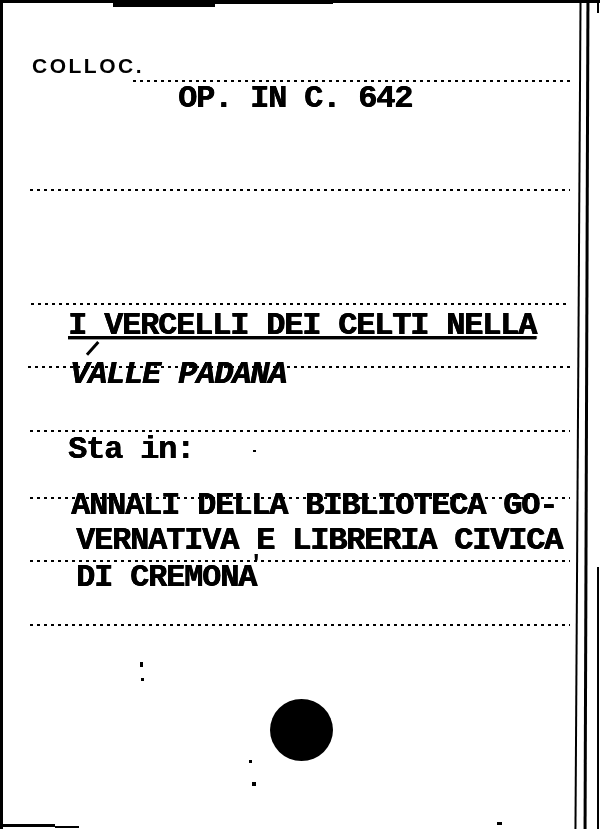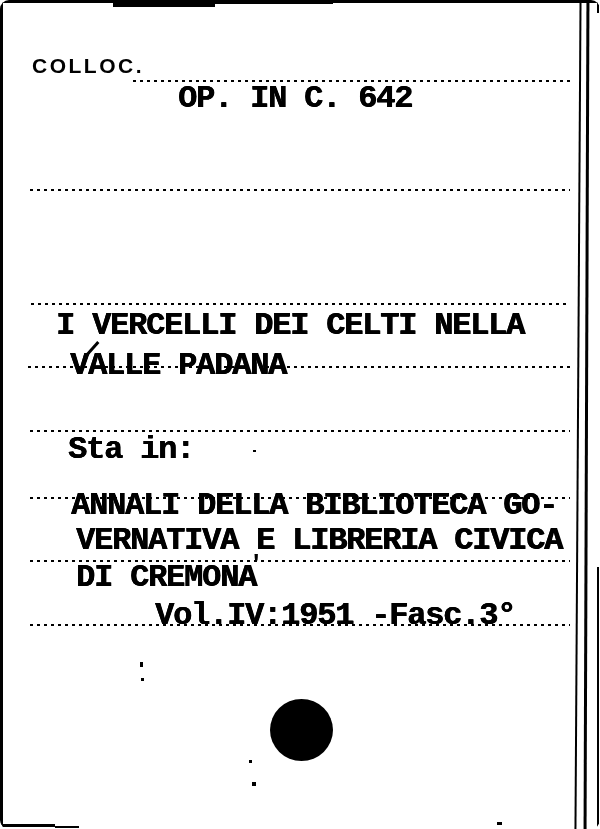--- a/index.html
+++ b/index.html
@@ -7,21 +7,20 @@
     padding: 0;
     background: #ffffff;
   }
   #card {
     position: relative;
     width: 600px;
     height: 829px;
     background: #ffffff;
     overflow: hidden;
     font-family: "Liberation Mono", monospace;
-    border-radius: 9px;
   }
   
   .tw {
     position: absolute;
     font-family: "Liberation Mono", "DejaVu Sans Mono", monospace;
     font-weight: 700;
     font-size: 32px;
     line-height: 32px;
     letter-spacing: -1.2px;
     color: #000;
@@ -97,31 +96,30 @@
   <div class="rule" style="left:28px; top:366px; width:542px;"></div>
   <div class="rule" style="left:30px; top:430px; width:540px;"></div>
   <div class="rule" style="left:30px; top:497px; width:540px;"></div>
   <div class="rule" style="left:30px; top:560px; width:540px;"></div>
   <div class="rule" style="left:30px; top:624px; width:540px;"></div>
 
   <div class="printed" style="left:32px; top:55px;">COLLOC.</div>
   <div class="tw" style="left:178px; top:51px;">OP. IN C. 642</div>
 
 
-  <div class="tw" style="left:56px; top:278px;">I VERCELLI DEI CELTI NELLA</div>
-  <div class="tw" style="left:70px; top:318px;">VALLE PADANA</div>
+  <div class="tw" style="left:68px; top:278px;text-decoration:underline;">I VERCELLI DEI CELTI NELLA</div>
+  <div class="tw" style="left:70px; top:327px;font-style:italic;">VALLE PADANA</div>
 
   <div class="tw" style="left:68px; top:402px;">Sta in:</div>
 
   <div class="tw" style="left:71px; top:458px;">ANNALI DELLA BIBLIOTECA GO-</div>
   <div class="tw" style="left:76px; top:530px;">DI CREMONA</div>
   <div class="tw" style="left:76px; top:493px;">VERNATIVA E LIBRERIA CIVICA</div>
   <div class="tw" style="left:250px; top:522px; font-size:20px; line-height:20px;">'</div>
 
-  <div class="tw" style="left:155px; top:568px;">Vol.IV:1951 -Fasc.3°</div>
 
   <div id="punch-hole"></div>
 
   <div id="pen-mark"></div>
 
   <div class="speck" style="left:140px; top:662px; width:3px; height:5px;"></div>
   <div class="speck" style="left:141px; top:678px; width:3px; height:3px;"></div>
   <div class="speck" style="left:249px; top:760px; width:3px; height:3px;"></div>
   <div class="speck" style="left:252px; top:782px; width:4px; height:4px;"></div>
   <div class="speck" style="left:497px; top:822px; width:5px; height:3px;"></div>

